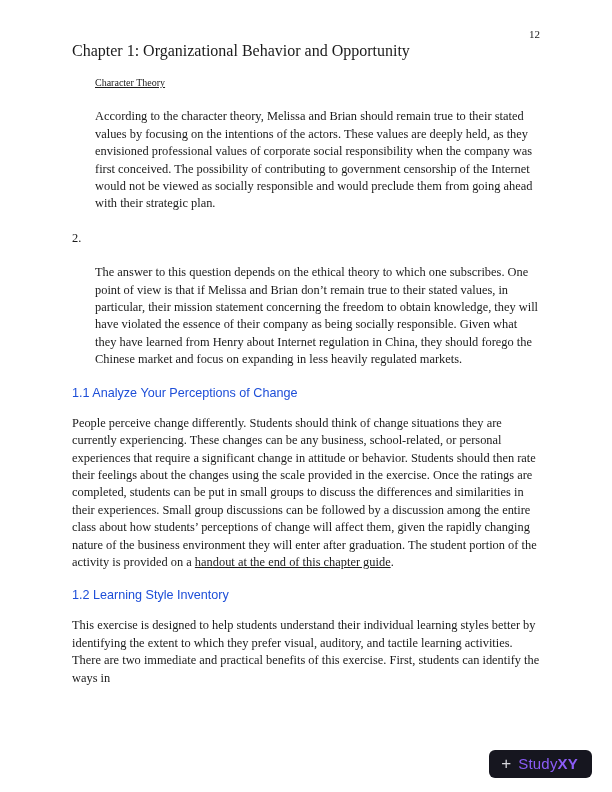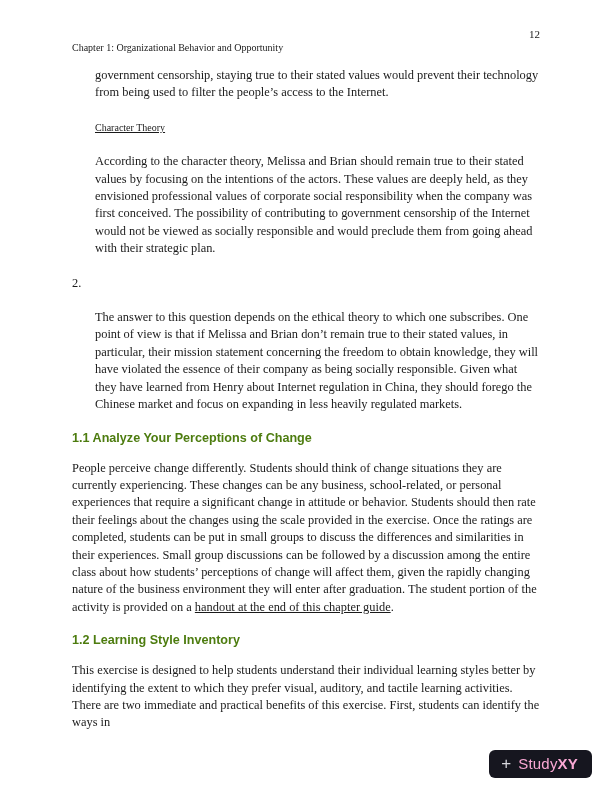--- a/index.html
+++ b/index.html
@@ -16,21 +16,21 @@
     background: #ffffff;
     padding: 28px 72px 0 72px;
     overflow: hidden;
   }
   .page-number-row {
     text-align: right;
     font-size: 11px;
     margin-bottom: 2px;
   }
   .running-header {
-    font-size: 10px;
+    font-size: 16px;
     margin-bottom: 14px;
   }
   p, .para {
     font-size: 12.4px;
     line-height: 17.4px;
     margin-bottom: 17px;
     text-align: left;
   }
   .indented { margin-left: 23px; }
   .underline { text-decoration: underline; }
@@ -54,63 +54,62 @@
   .section-heading {
     font-family: "Liberation Sans", sans-serif;
     font-weight: bold;
     font-size: 16px;
     margin-top: 4px;
     margin-bottom: 18px;
     color: #111111;
   }
   .sub-heading {
     font-family: "Liberation Sans", sans-serif;
-    font-weight: bold;
+    font-weight: normal;
     font-size: 12.6px;
     margin-bottom: 15px;
-    color: #4d7c0f;
+    color: #1d4ed8;
   }
   .footer-logo {
     position: absolute;
     right: 20px;
     bottom: 14px;
     background: #16161f;
     border-radius: 6px;
     padding: 5px 14px 6px 12px;
     display: flex;
     align-items: center;
     gap: 7px;
     font-family: "Liberation Sans", sans-serif;
   }
   .footer-logo .plus {
     color: #d8d8de;
     font-size: 17px;
     font-weight: 300;
     line-height: 1;
   }
   .footer-logo .brand {
-    color: #f9a8d4;
+    color: #8b5cf6;
     font-size: 15px;
     letter-spacing: 0.2px;
   }
   .footer-logo .brand .study { font-weight: 400; }
   .footer-logo .brand .xy { font-weight: 700; }
 </style>
 </head>
 <body>
 
 <div class="page">
 
   <div class="page-number-row">
     <span>12</span>
   </div>
 
   <div class="running-header">Chapter 1: Organizational Behavior and Opportunity</div>
 
-  <p class="indented">government censorship, staying true to their stated values would prevent their technology from being used to filter the people’s access to the Internet.</p>
 
   <div class="char-theory-heading">Character Theory</div>
 
   <p class="indented">According to the character theory, Melissa and Brian should remain true to their stated values by focusing on the intentions of the actors. These values are deeply held, as they envisioned professional values of corporate social responsibility when the company was first conceived. The possibility of contributing to government censorship of the Internet would not be viewed as socially responsible and would preclude them from going ahead with their strategic plan.</p>
 
   <div class="numbered-item">
     <span class="num">2.</span>
   </div>
 
   <p class="indented">The answer to this question depends on the ethical theory to which one subscribes. One point of view is that if Melissa and Brian don’t remain true to their stated values, in particular, their mission statement concerning the freedom to obtain knowledge, they will have violated the essence of their company as being socially responsible. Given what they have learned from Henry about Internet regulation in China, they should forego the Chinese market and focus on expanding in less heavily regulated markets.</p>

